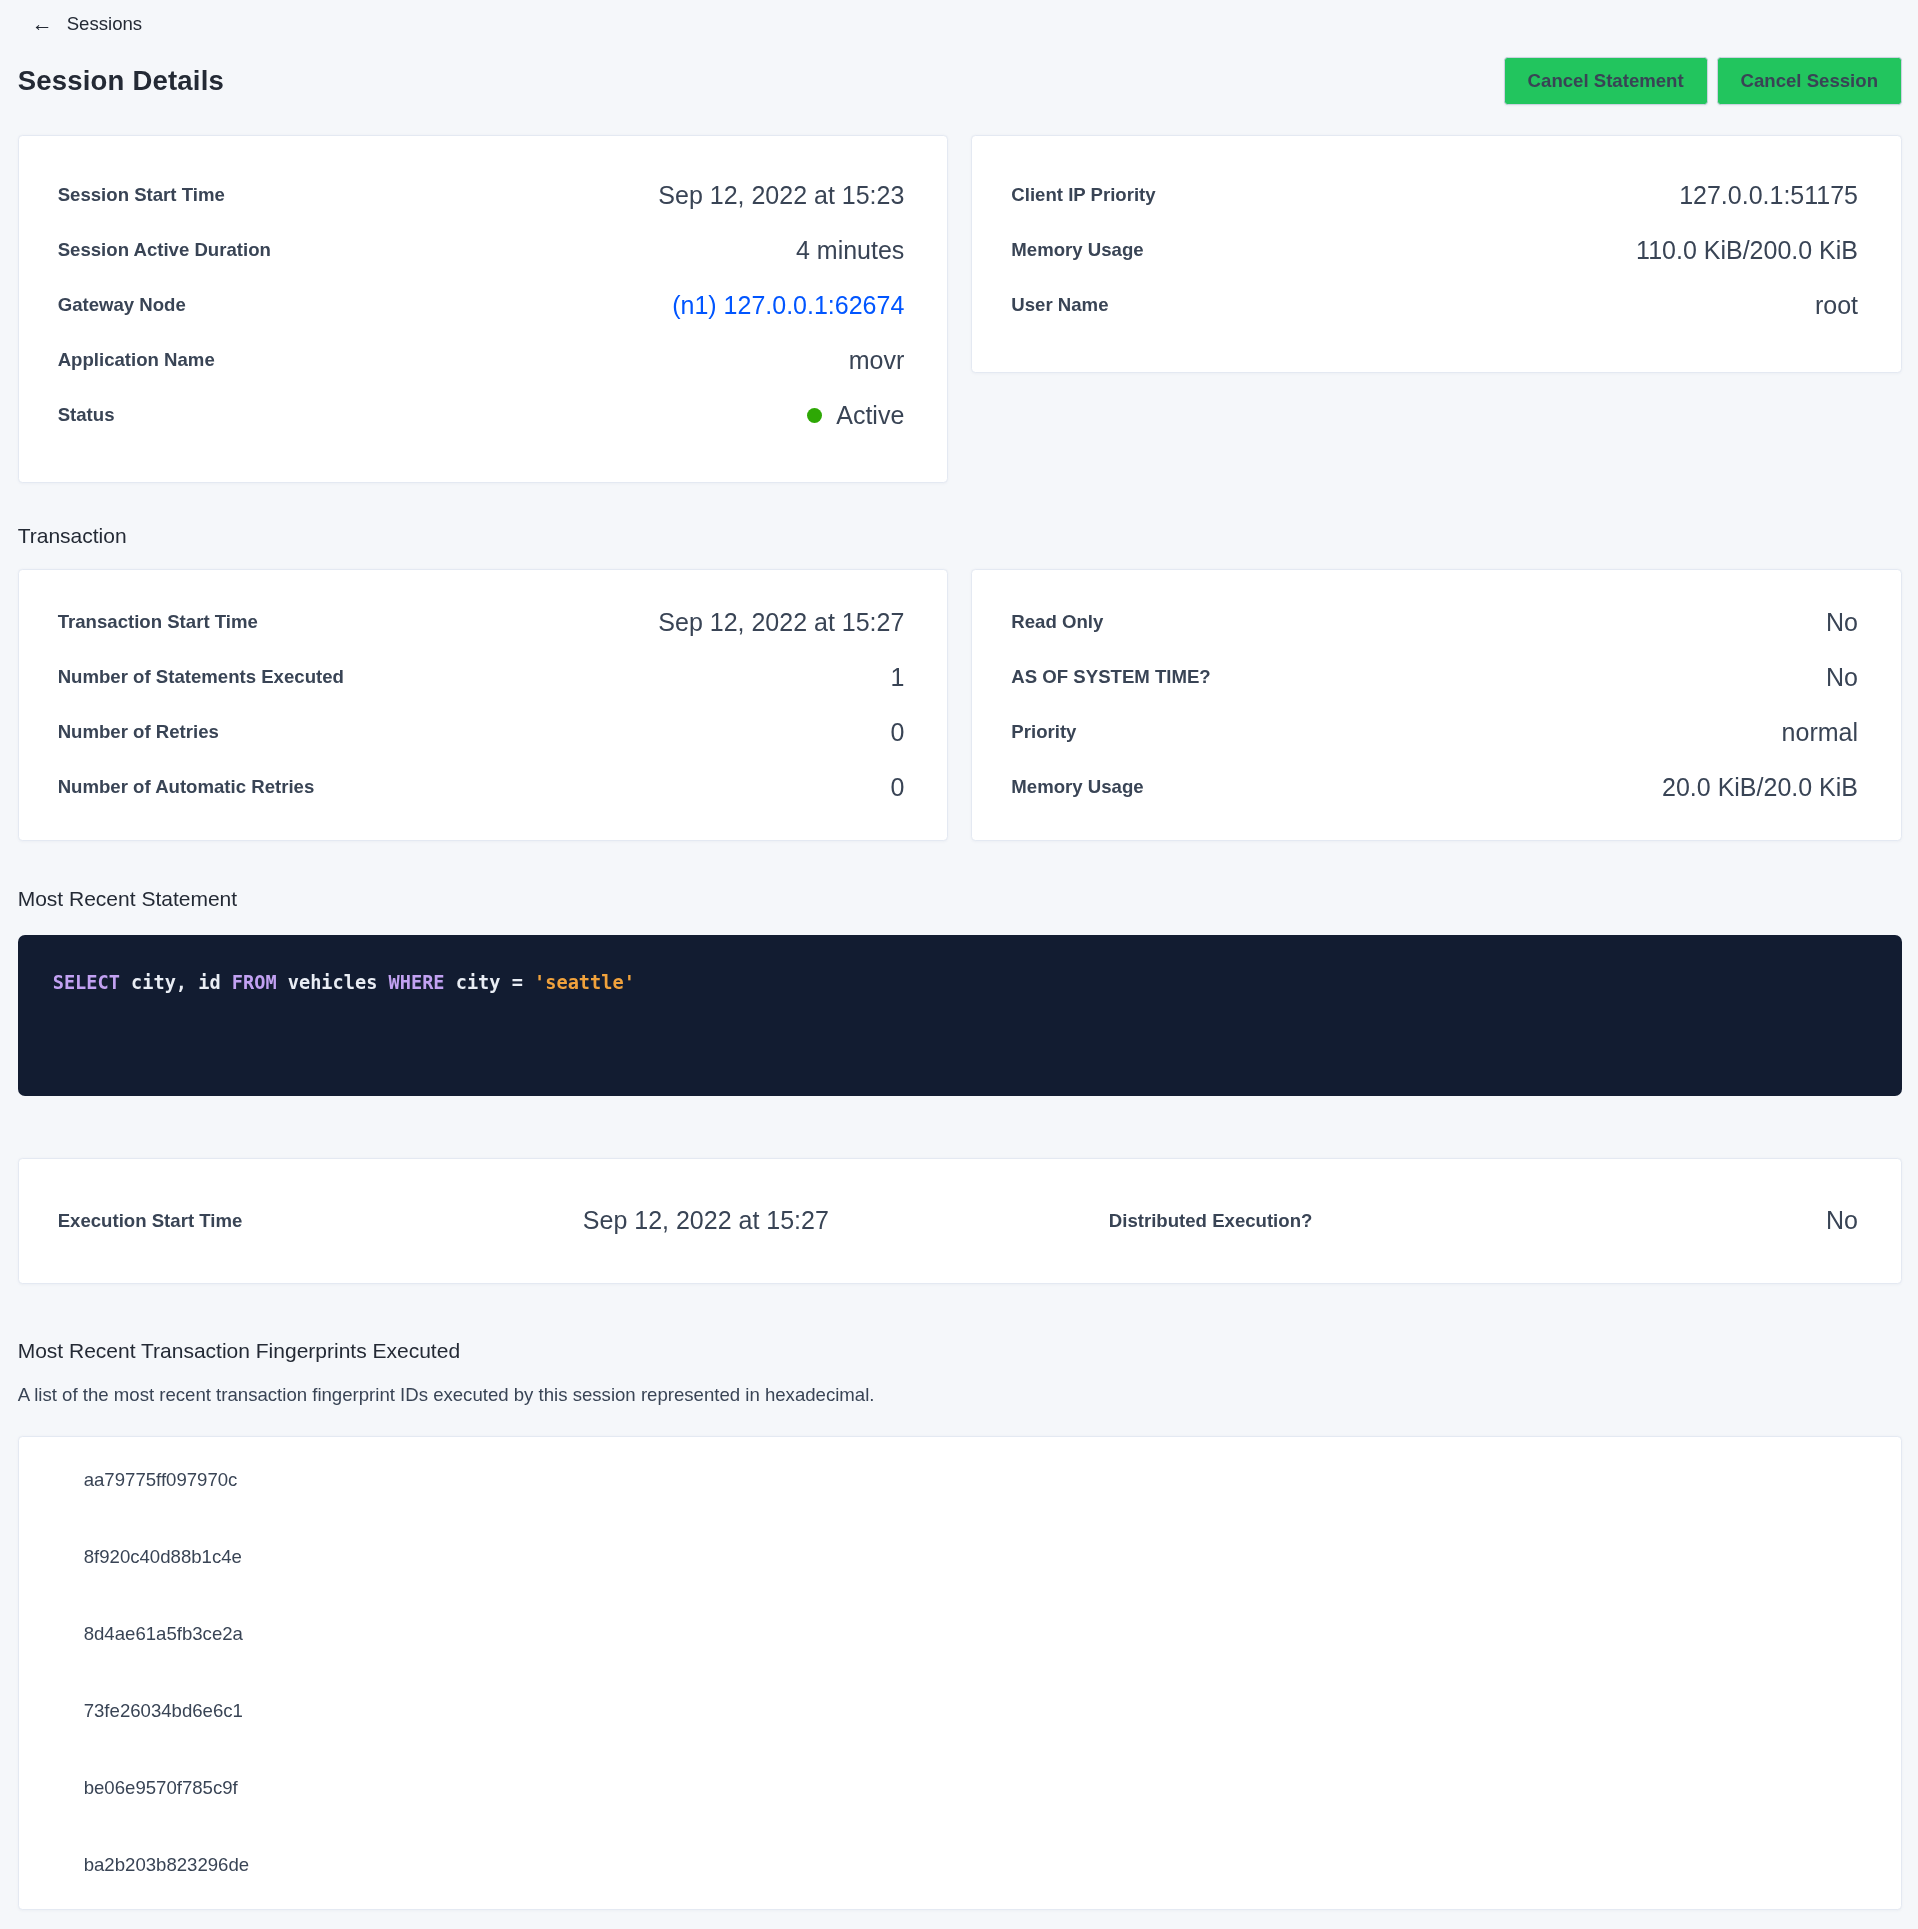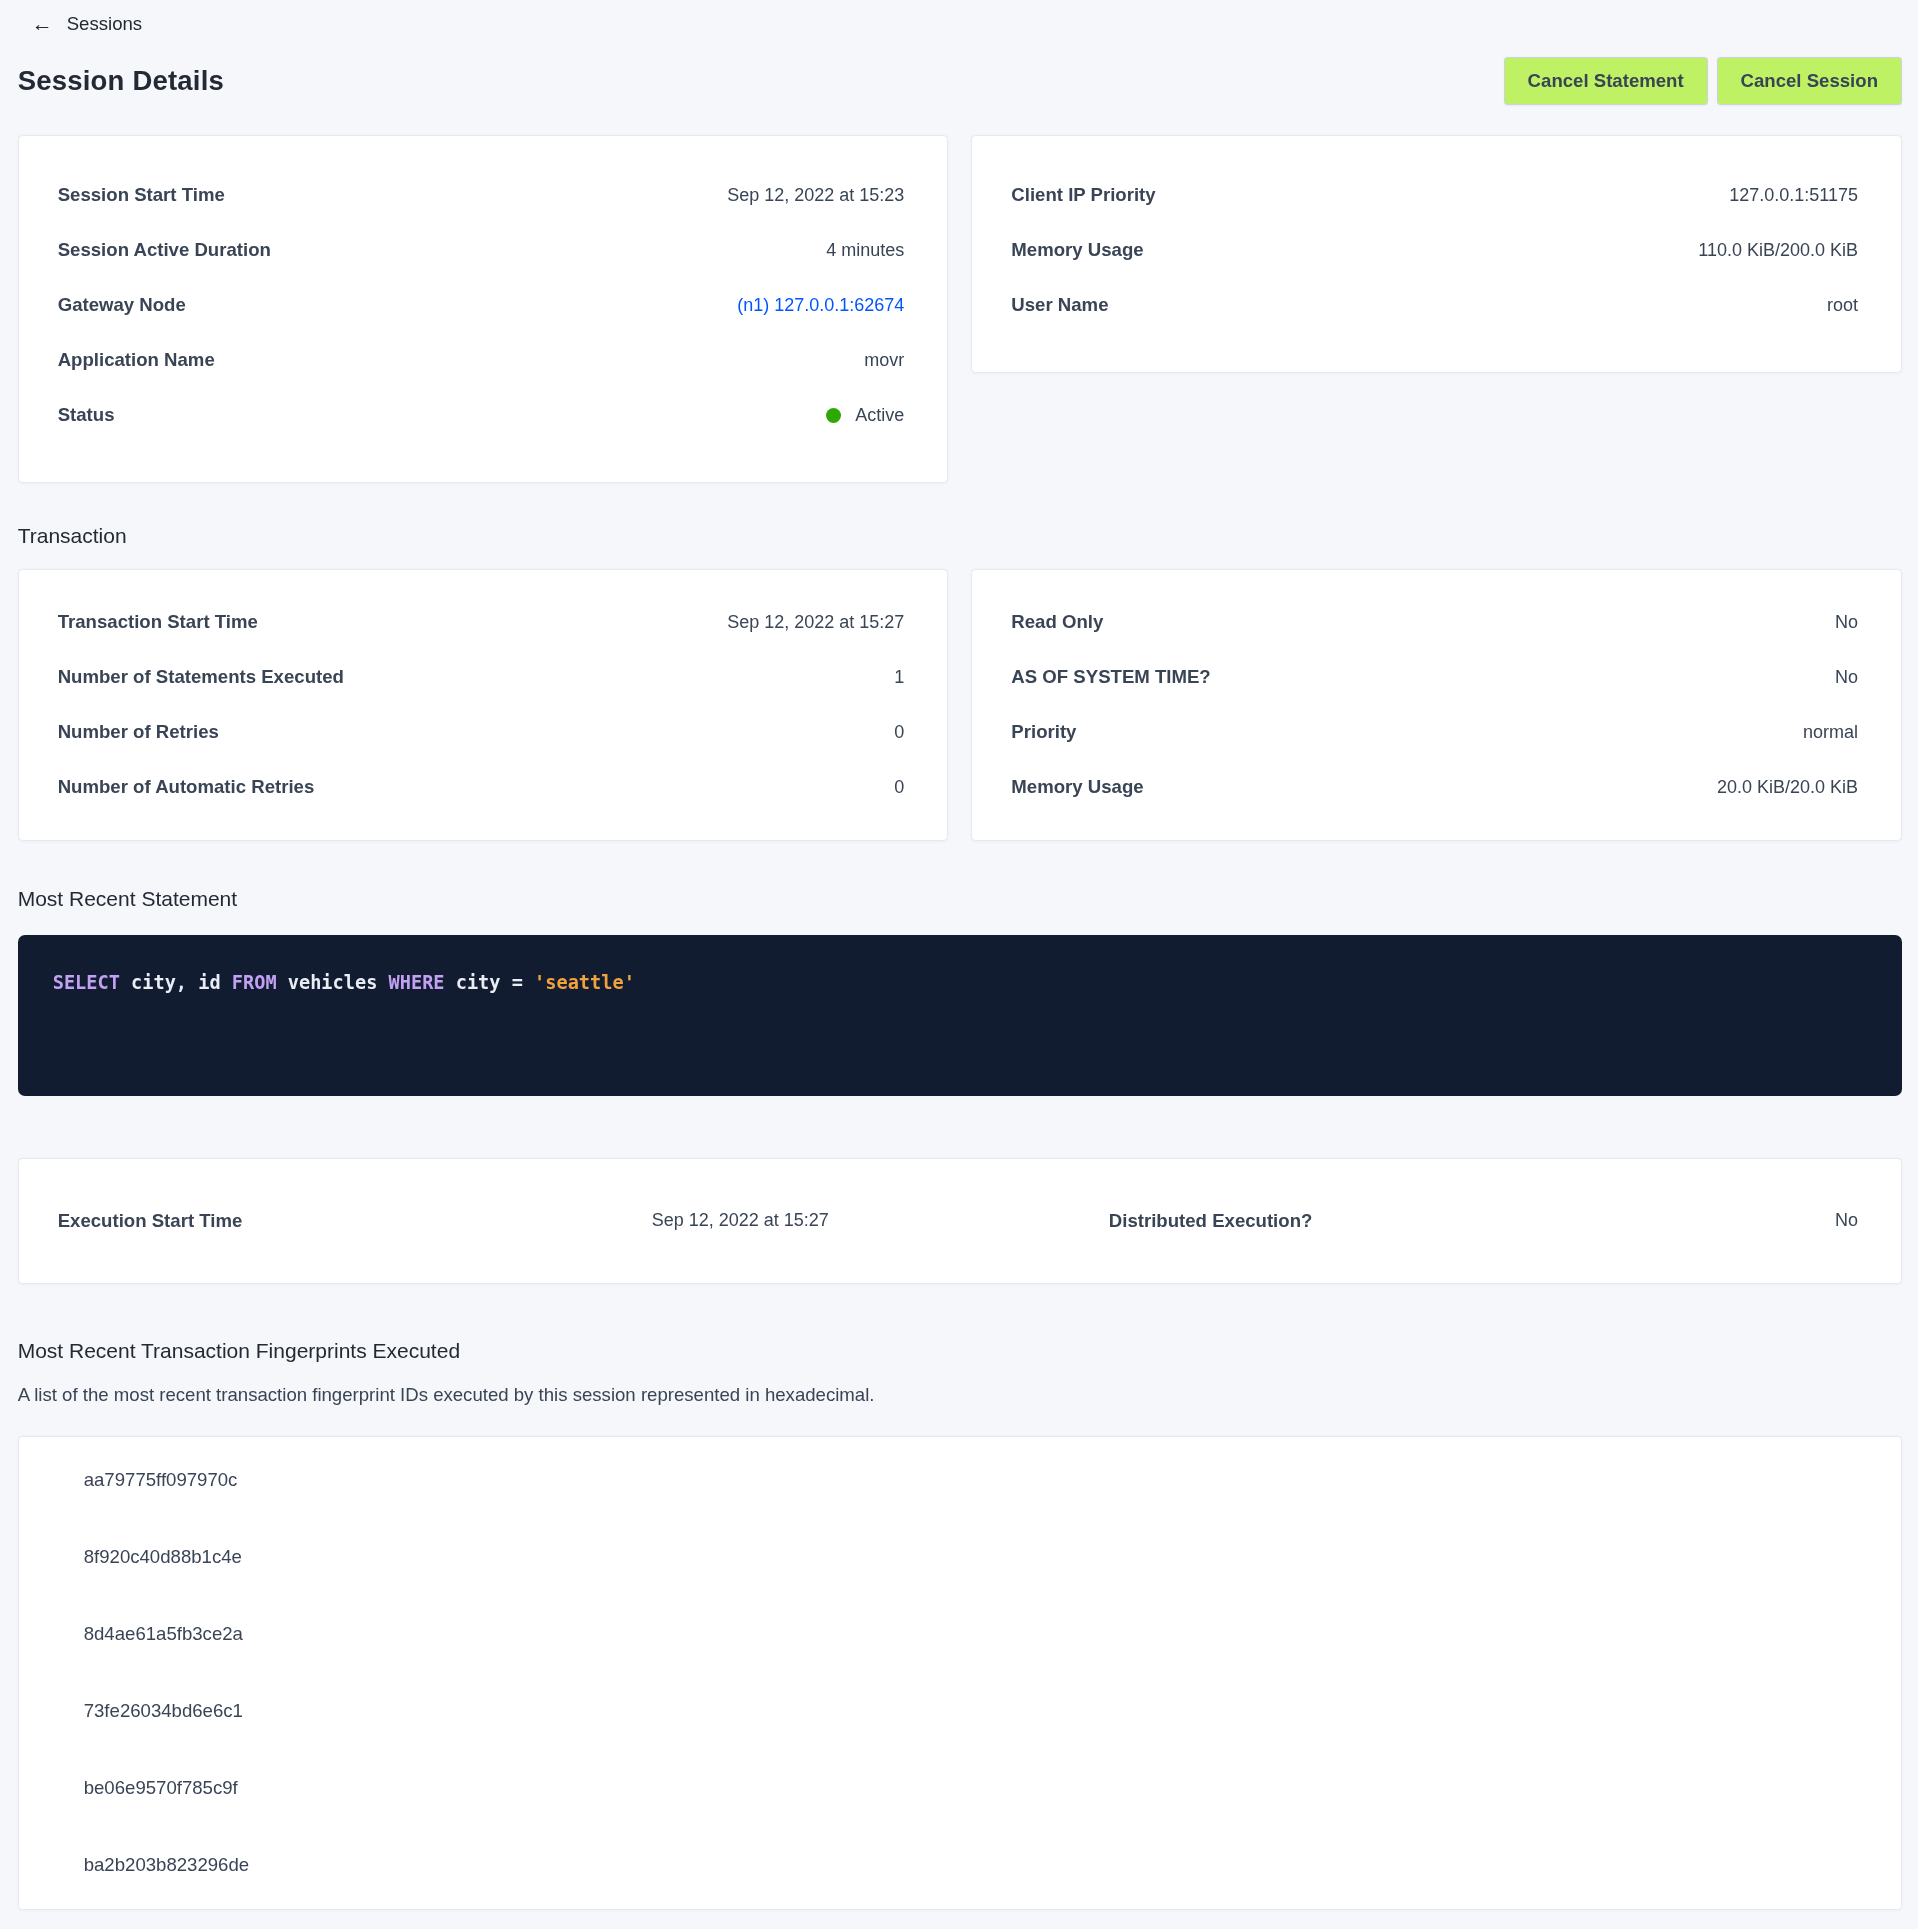--- a/index.html
+++ b/index.html
@@ -18,37 +18,37 @@
     display: inline-flex; align-items: center; gap: 14px;
     font-size: 18.6px; color: #242a35; text-decoration: none; cursor: pointer;
   }
   .back-arrow { font-size: 21px; line-height: 1; color: #242a35; }
 
   
   .header-row { margin-top: 19.5px; display: flex; justify-content: space-between; align-items: center; }
   .page-title { font-size: 27.5px; font-weight: 700; color: #242a35; letter-spacing: 0.2px; }
   .header-buttons { display: flex; gap: 8.9px; }
   .btn {
-    height: 48px; padding: 0 23px; background: #bef264;
+    height: 48px; padding: 0 23px; background: #22c55e;
     border: 0.9px solid #ccd2e0; border-radius: 3.5px;
     font-family: "Liberation Sans", sans-serif;
     font-size: 18.6px; font-weight: 700; color: #394455;
     box-shadow: 0 0.9px 1.8px rgba(40,60,100,.06); cursor: pointer;
   }
 
   
   .cards-grid { margin-top: 30px; display: grid; grid-template-columns: 1fr 1fr; gap: 23px; align-items: start; }
   .card {
     background: #ffffff; border: 0.9px solid #e4e9f2; border-radius: 4.4px;
     box-shadow: 0 0.9px 2.7px rgba(80,100,140,.05);
   }
   .card.pad { padding: 32px 43px 39px 39px; }
   .detail-row { height: 55px; display: flex; justify-content: space-between; align-items: center; }
   .detail-label { font-size: 18.6px; font-weight: 700; color: #394455; }
-  .detail-value { font-size: 18px; font-weight: 400; color: #394455; }
+  .detail-value { font-size: 25px; font-weight: 400; color: #394455; }
   .detail-value.link { color: #0055ff; text-decoration: none; cursor: pointer; }
   .status-wrap { display: flex; align-items: center; gap: 14px; }
   .status-dot { width: 15px; height: 15px; border-radius: 50%; background: #2ea805; }
 
   
   .section-title { font-size: 21px; font-weight: 400; color: #242a35; }
   .mt-section { margin-top: 41px; }
   .cards-grid.txn { margin-top: 21px; }
   .card.pad-txn { padding: 25px 43px 25px 39px; }
 

